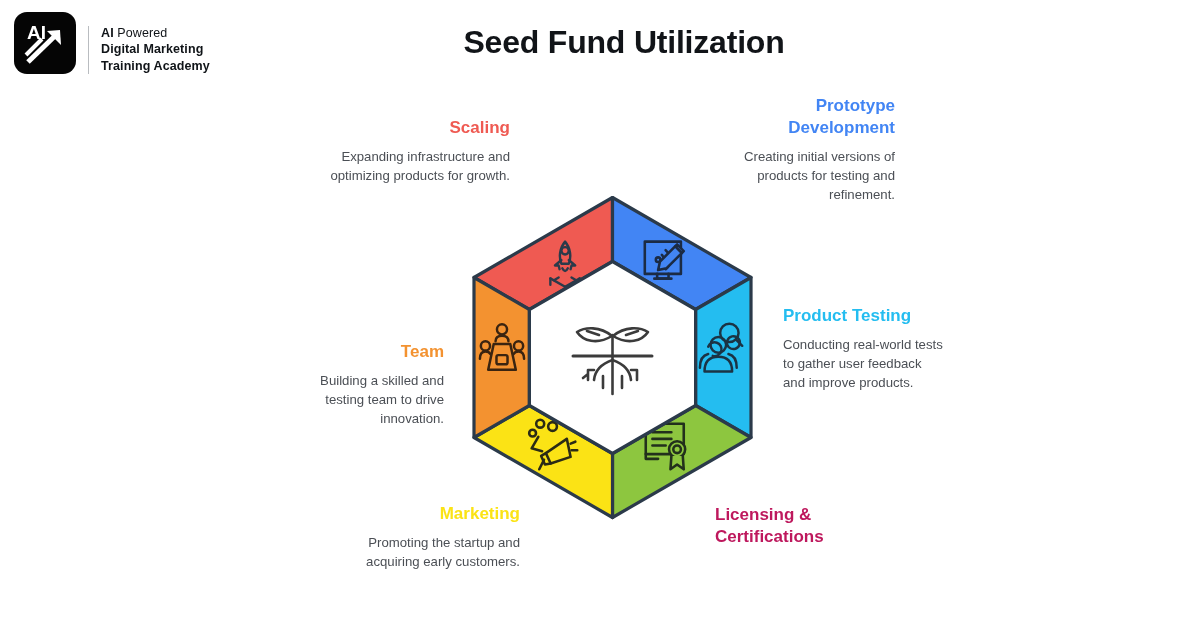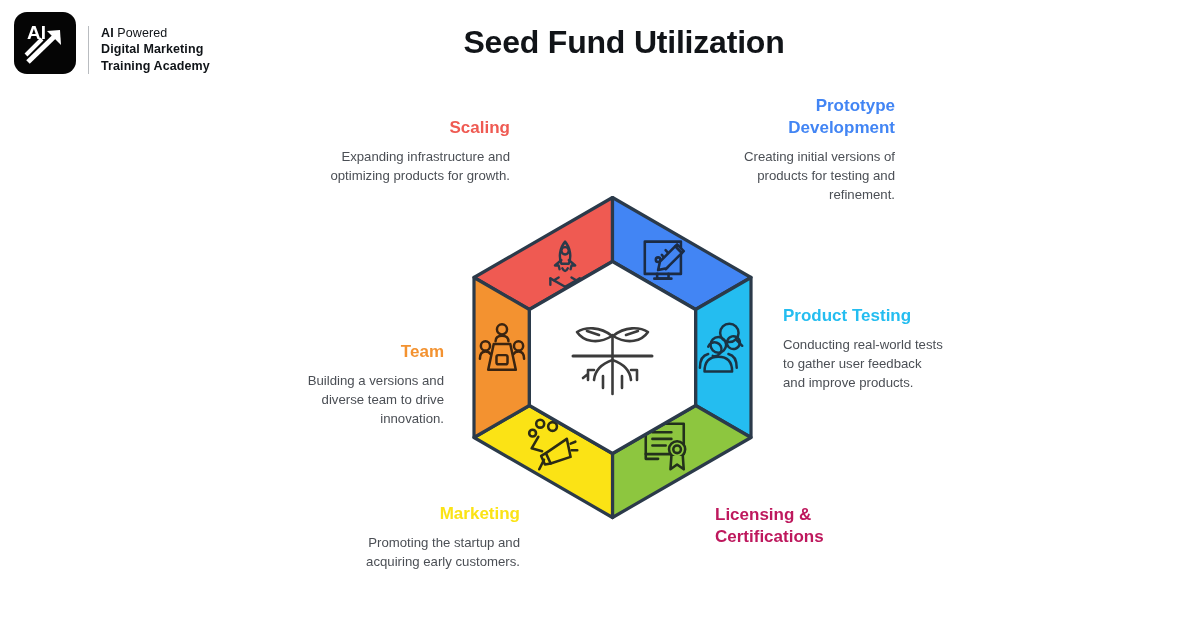--- a/index.html
+++ b/index.html
@@ -210,16 +210,16 @@
     <div class="b-title" style="color: #be185d;">Licensing &amp; Certifications</div>
   </div>
 
   <div class="block right" id="blk-marketing">
     <div class="b-title" style="color: rgb(251, 227, 21);">Marketing</div>
     <div class="b-desc">Promoting the startup and acquiring early customers.</div>
   </div>
 
   <div class="block right" id="blk-team">
     <div class="b-title" style="color: rgb(243, 146, 48);">Team</div>
-    <div class="b-desc">Building a versions and diverse team to drive innovation.</div>
+    <div class="b-desc">Building a skilled and testing team to drive innovation.</div>
   </div>
 
 </div>
 
 </body></html>

